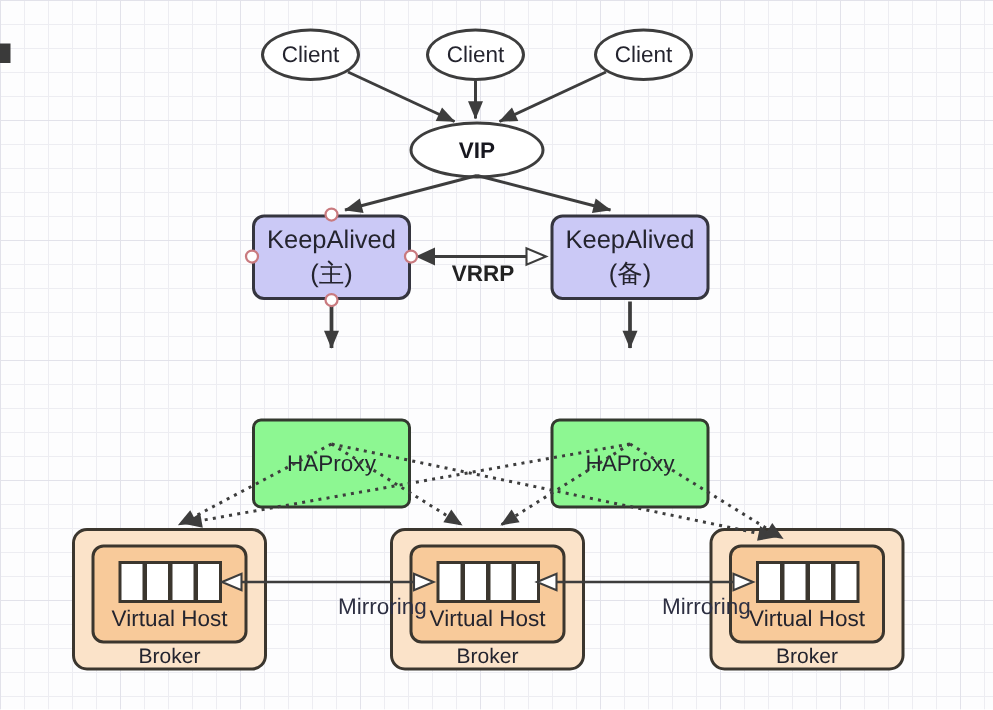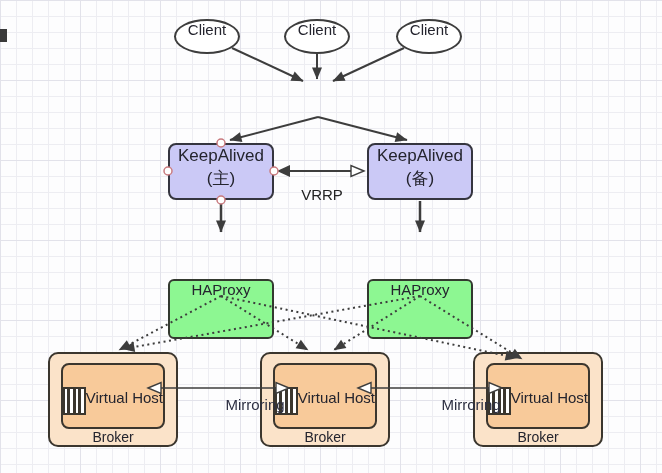--- a/index.html
+++ b/index.html
@@ -7,21 +7,21 @@
   #canvas{
     position:relative;width:662px;height:473px;overflow:hidden;
     background-color:#fdfdfe;
     background-image:
       linear-gradient(var(--grid-major,#e2e2ea) 1px, transparent 1px),
       linear-gradient(90deg, var(--grid-major,#e2e2ea) 1px, transparent 1px),
       linear-gradient(var(--grid-minor,#ededf2) 1px, transparent 1px),
       linear-gradient(90deg, var(--grid-minor,#ededf2) 1px, transparent 1px);
     background-size:80px 80px,80px 80px,16px 16px,16px 16px;
   }
-  .node{position:absolute;box-sizing:border-box;display:flex;align-items:flex-start;justify-content:center;
+  .node{position:absolute;box-sizing:border-box;display:flex;align-items:center;justify-content:center;
         text-align:center;color:#24242e;z-index:1;}
   .ellipse{border:2px solid var(--line,#3d3d3d);border-radius:50%;background:#fff;font-size:15px;}
   #client1{left:174px;top:19px;width:66px;height:35px;}
   #client2{left:284px;top:19px;width:66px;height:35px;}
   #client3{left:396px;top:19px;width:66px;height:35px;}
   #vip{left:273px;top:81px;width:90px;height:38px;font-weight:bold;font-size:15px;color:#17171f;}
   .ka{border:2px solid var(--keepalived-border,#35353f);border-radius:8px;
       background:var(--keepalived-fill,#cbc9f6);font-size:17px;line-height:1.35;}
   #ka1{left:168px;top:143px;width:106px;height:57px;}
   #ka2{left:367px;top:143px;width:106px;height:57px;}
@@ -29,28 +29,28 @@
       background:var(--haproxy-fill,#8df792);font-size:15px;margin-top:44px;}
   #hp1{left:168px;top:235px;width:106px;height:60px;}
   #hp2{left:367px;top:235px;width:106px;height:60px;}
   .broker{border:2px solid var(--broker-border,#3b362e);border-radius:10px;
       background:var(--broker-outer-fill,#fbe3c9);display:block;}
   #broker1{left:48px;top:352px;width:130px;height:95px;}
   #broker2{left:260px;top:352px;width:130px;height:95px;}
   #broker3{left:473px;top:352px;width:130px;height:95px;}
   .vhost{position:absolute;left:11px;top:9px;width:104px;height:66px;box-sizing:border-box;
       border:2px solid var(--broker-border,#3b362e);border-radius:8px;
-      background:var(--broker-inner-fill,#f8ca9a);display:flex;flex-direction:row;align-items:center;}
+      background:var(--broker-inner-fill,#f8ca9a);display:flex;flex-direction:column;align-items:center;}
   .queue{margin-top:9px;width:69px;height:28px;box-sizing:border-box;background:var(--broker-border,#3b362e);
       padding:2px;display:flex;gap:3px;}
   .queue .cell{flex:1;background:#fff;}
   .vhost-label{font-size:15px;margin-top:2px;color:#24242e;white-space:nowrap;}
   .broker-label{position:absolute;left:0;bottom:0;width:100%;text-align:center;font-size:14px;color:#24242e;}
   .edge-label{position:absolute;text-align:center;font-size:15px;z-index:6;color:#222;}
-  #vrrp-label{left:297px;top:186px;width:50px;}
+  #vrrp-label{left:297px;top:174px;width:50px;font-weight:bold;}
   .mirroring{color:var(--mirroring-text,#2d2f42);margin-left:41px;}
   #mirroring1{left:178px;top:396px;width:72px;}
   #mirroring2{left:394px;top:396px;width:72px;}
   #edges{position:absolute;left:0;top:0;z-index:5;pointer-events:none;}
   #panel-artifact{position:absolute;left:0;top:29px;width:7px;height:13px;background:#3a3a3a;z-index:1;}
 </style>
 </head>
 <body>
 
 <div id="canvas">
@@ -60,20 +60,23 @@
   <div class="node ellipse" id="client1">
     <span>Client</span>
   </div>
   <div class="node ellipse" id="client2">
     <span>Client</span>
   </div>
   <div class="node ellipse" id="client3">
     <span>Client</span>
   </div>
 
+  <div class="node ellipse" id="vip">
+    <span>VIP</span>
+  </div>
 
   <div class="node ka" id="ka1">
     <span>
       <span>KeepAlived</span><br>
       <span>(主)</span>
     </span>
   </div>
   <div class="node ka" id="ka2">
     <span>
       <span>KeepAlived</span><br>

